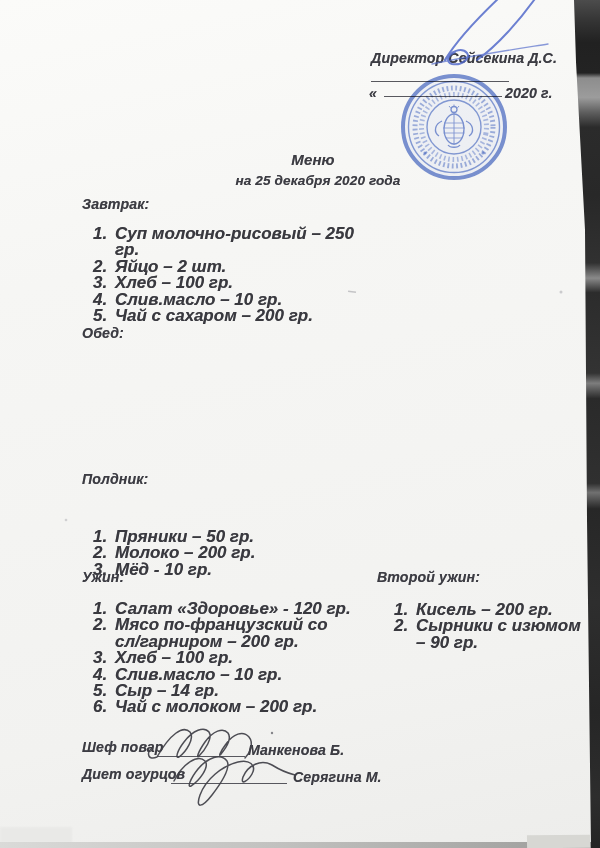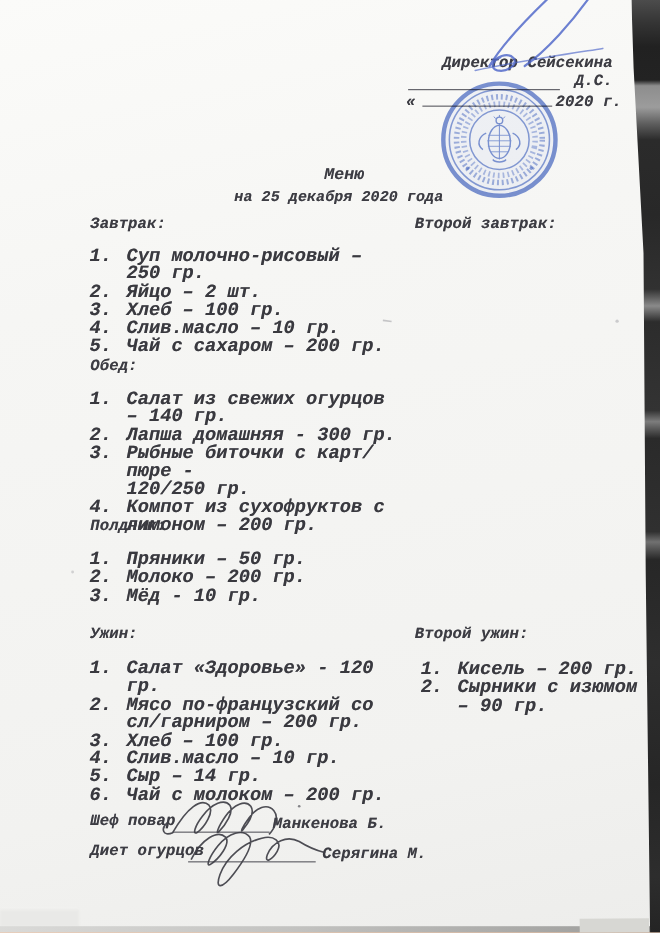--- a/index.html
+++ b/index.html
@@ -1,18 +1,18 @@
 <!DOCTYPE html>
 <html><head>
 <meta charset="utf-8">
 <style>
   html,body { margin:0; padding:0; background:#e8e8e6; }
   #stage {
     position:relative; width:600px; height:848px; overflow:hidden;
-    font-family:Liberation Mono, monospace; background:#f97316;
+    font-family:Liberation Sans, sans-serif; background:#fdba74;
   }
   .page {
     position:absolute; inset:0;
     background:linear-gradient(168deg,#fbfbf9 0%,#f6f6f4 30%,#f4f4f2 55%,#f2f2f0 78%,#ededeb 100%);
   }
   .smudge-bl { position:absolute; left:0; top:827; top:827px; width:72px; height:16px;
     background:#e6e6e4; opacity:.65; filter:blur(1px); }
   .edge-bottom { position:absolute; left:0; top:842px; width:600px; height:6px;
     background:linear-gradient(90deg,#dadad8 0%,#c2c2c0 45%,#a9a9a7 80%,#9b9b99 100%); }
   .edge-patch { position:absolute; left:527px; top:835px; width:63px; height:13px;
@@ -51,45 +51,36 @@
   <div class="edge-patch"></div>
   <div class="edge-right"></div>
 
   <div class="t fs14" style="left:360px;top:50px;width:197px;text-align:right;">Директор Сейсекина Д.С.</div>
   <div class="rule" style="left:371px;top:81px;width:138px;"></div>
   <div class="t fs14" style="left:369px;top:85px;">«</div>
   <div class="rule" style="left:384px;top:96px;width:118px;"></div>
   <div class="t fs14" style="left:505px;top:85px;">2020 г.</div>
 
   <div class="t fs15" style="left:243px;top:151px;width:140px;text-align:center;">Меню</div>
-  <div class="t fs13" style="left:213px;top:173px;width:210px;">на 25 декабря 2020 года</div>
+  <div class="t fs13" style="left:213px;top:173px;width:210px;text-align:center;">на 25 декабря 2020 года</div>
 
   <div class="t fs14" style="left:82px;top:196px;">Завтрак:</div>
   <ol class="menu-list" style="left:82px;top:226px;width:255px;">
       <li>Суп молочно-рисовый – 250 гр.</li>
       <li>Яйцо – 2 шт.</li>
       <li>Хлеб – 100 гр.</li>
       <li>Слив.масло – 10 гр.</li>
       <li>Чай с сахаром – 200 гр.</li>
     </ol>
 
-  <div class="t fs14" style="left:377px;top:196px;">Второй завтрак:</div>
 
   <div class="t fs14" style="left:82px;top:325px;">Обед:</div>
-  <ol class="menu-list" style="left:82px;top:356px;width:255px;">
-      <li>Салат из свежих огурцов – 140 гр.</li>
-      <li>Лапша домашняя - 300 гр.</li>
-      <li>Рыбные биточки с карт/пюре -
-120/250 гр.</li>
-      <li>Компот из сухофруктов с
-лимоном – 200 гр.</li>
-    </ol>
 
   <div class="t fs14" style="left:82px;top:471px;">Полдник:</div>
-  <ol class="menu-list" style="left:82px;top:502px;width:255px;">
+  <ol class="menu-list" style="left:82px;top:529px;width:255px;">
       <li>Пряники – 50 гр.</li>
       <li>Молоко – 200 гр.</li>
       <li>Мёд - 10 гр.</li>
     </ol>
 
   <div class="t fs14" style="left:82px;top:569px;">Ужин:</div>
   <ol class="menu-list" style="left:82px;top:601px;width:250px;">
       <li>Салат «Здоровье» - 120 гр.</li>
       <li>Мясо по-французский со
 сл/гарниром – 200 гр.</li>

